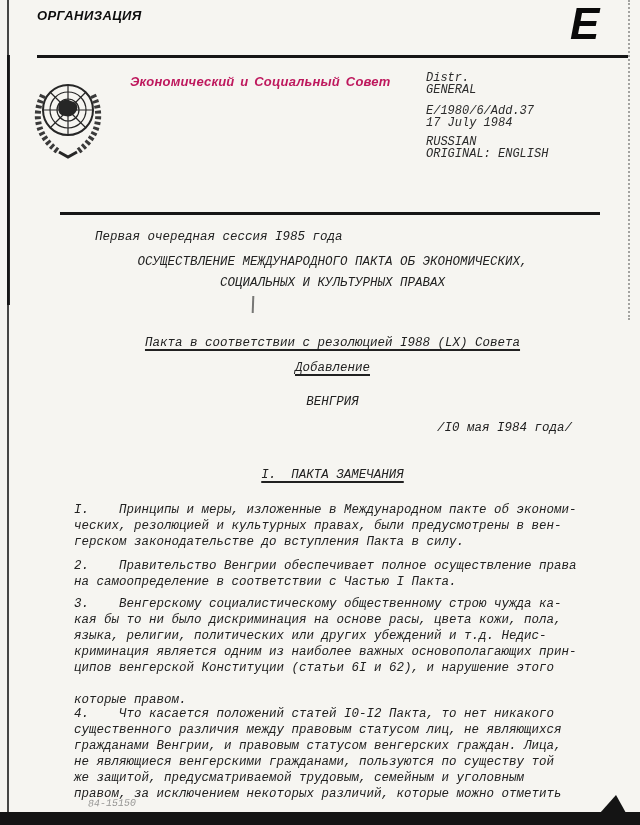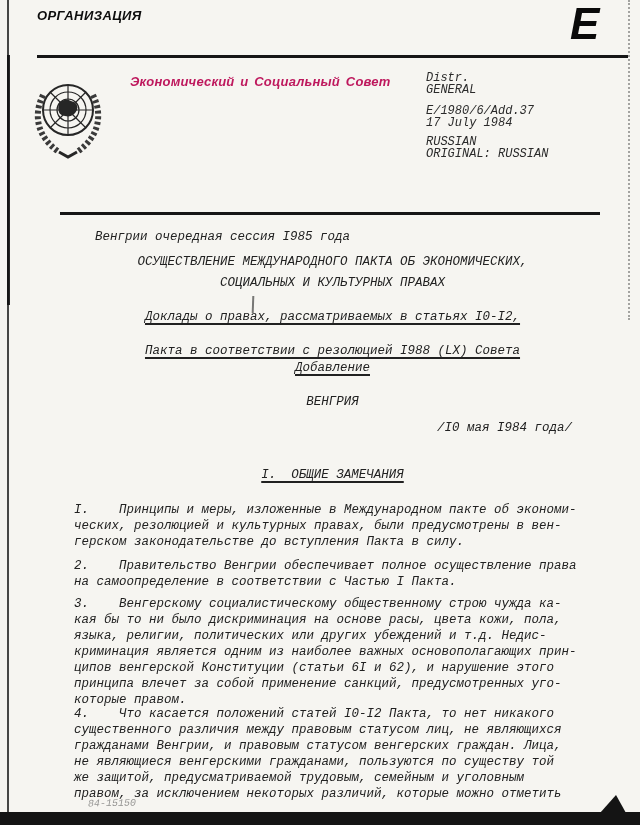--- a/index.html
+++ b/index.html
@@ -29,21 +29,21 @@
   .d1{left:426px;top:72px;} .d2{left:426px;top:84px;}
   .d3{left:426px;top:105px;} .d4{left:426px;top:117px;}
   .d5{left:426px;top:136px;} .d6{left:426px;top:148px;}
   .rule-mid{position:absolute;left:60px;top:212px;width:540px;height:3px;background:#161616;}
   
   .line{position:absolute;font-size:12.5px;white-space:pre;color:#212121;}
   .center{left:60px;width:545px;text-align:center;}
   .uline{text-decoration:underline;text-underline-offset:3px;text-decoration-thickness:1.5px;}
   .session{left:95px;top:230px;}
   .t1{top:255px;} .t2{top:276px;}
-  .s1{top:310px;} .s2{top:324px;} .s3{top:344px;}
+  .s1{top:310px;} .s2{top:324px;} .s3{top:336px;}
   .addendum{top:361px;}
   .country{top:395px;}
   .bdate{left:437px;top:421px;}
   .sect{top:468px;}
   .p1l0{left:74px;top:503px;} .p1l1{left:74px;top:519px;} .p1l2{left:74px;top:535px;}
   .p2l0{left:74px;top:559px;} .p2l1{left:74px;top:575px;}
   .p3l0{left:74px;top:597px;} .p3l1{left:74px;top:613px;} .p3l2{left:74px;top:629px;}
   .p3l3{left:74px;top:645px;} .p3l4{left:74px;top:661px;} .p3l5{left:74px;top:677px;}
   .p3l6{left:74px;top:693px;}
   .p4l0{left:74px;top:707px;} .p4l1{left:74px;top:723px;} .p4l2{left:74px;top:739px;}
@@ -81,46 +81,44 @@
       <path d="M30,30 q6,-6 12,-2 q8,2 6,9 q-4,8 -12,6 q-9,-1 -6,-13z" fill="#262626" stroke="none"></path>
     </g>
   </svg>
 
   <div class="council-title">Экономический и Социальный Совет</div>
   <div class="distr d1">Distr.</div>
   <div class="distr d2">GENERAL</div>
   <div class="distr d3">E/1980/6/Add.37</div>
   <div class="distr d4">17 July 1984</div>
   <div class="distr d5">RUSSIAN</div>
-  <div class="distr d6">ORIGINAL: RUSSIAN</div>
+  <div class="distr d6">ORIGINAL: ENGLISH</div>
   <div class="rule-mid"></div>
 
-  <div class="line session">Венгрии очередная сессия I985 года</div>
+  <div class="line session">Первая очередная сессия I985 года</div>
   <div class="line center t1">ОСУЩЕСТВЛЕНИЕ МЕЖДУНАРОДНОГО ПАКТА ОБ ЭКОНОМИЧЕСКИХ,</div>
   <div class="line center t2">СОЦИАЛЬНЫХ И КУЛЬТУРНЫХ ПРАВАХ</div>
-  <div class="line center s1 uline">Доклады о правах, рассматриваемых в статьях I0-I2,</div>
   <div class="line center s3 uline">Пакта в соответствии с резолюцией I988 (LX) Совета</div>
   <div class="line center addendum"><span class="uline">Добавление</span></div>
   <div class="line center country">ВЕНГРИЯ</div>
   <div class="line bdate">/I0 мая I984 года/</div>
-  <div class="line center sect"><span class="uline">I.  ОБЩИЕ ЗАМЕЧАНИЯ</span></div>
+  <div class="line center sect"><span class="uline">I.  ПАКТА ЗАМЕЧАНИЯ</span></div>
 
   <div class="line p1l0">I.    Принципы и меры, изложенные в Международном пакте об экономи-</div>
   <div class="line p1l1">ческих, резолюцией и культурных правах, были предусмотрены в вен-</div>
   <div class="line p1l2">герском законодательстве до вступления Пакта в силу.</div>
 
   <div class="line p2l0">2.    Правительство Венгрии обеспечивает полное осуществление права</div>
   <div class="line p2l1">на самоопределение в соответствии с Частью I Пакта.</div>
 
   <div class="line p3l0">3.    Венгерскому социалистическому общественному строю чужда ка-</div>
   <div class="line p3l1">кая бы то ни было дискриминация на основе расы, цвета кожи, пола,</div>
   <div class="line p3l2">языка, религии, политических или других убеждений и т.д. Недис-</div>
   <div class="line p3l3">криминация является одним из наиболее важных основополагающих прин-</div>
   <div class="line p3l4">ципов венгерской Конституции (статьи 6I и 62), и нарушение этого</div>
-  <div class="line p3l5">принципа влечет за собой применение санкций, предусмотренных уго-</div>
   <div class="line p3l6">которые правом.</div>
 
   <div class="line p4l0">4.    Что касается положений статей I0-I2 Пакта, то нет никакого</div>
   <div class="line p4l1">существенного различия между правовым статусом лиц, не являющихся</div>
   <div class="line p4l2">гражданами Венгрии, и правовым статусом венгерских граждан. Лица,</div>
   <div class="line p4l3">не являющиеся венгерскими гражданами, пользуются по существу той</div>
   <div class="line p4l4">же защитой, предусматриваемой трудовым, семейным и уголовным</div>
   <div class="line p4l5">правом, за исключением некоторых различий, которые можно отметить</div>
 
   <div class="footer-code">84-15150</div>

